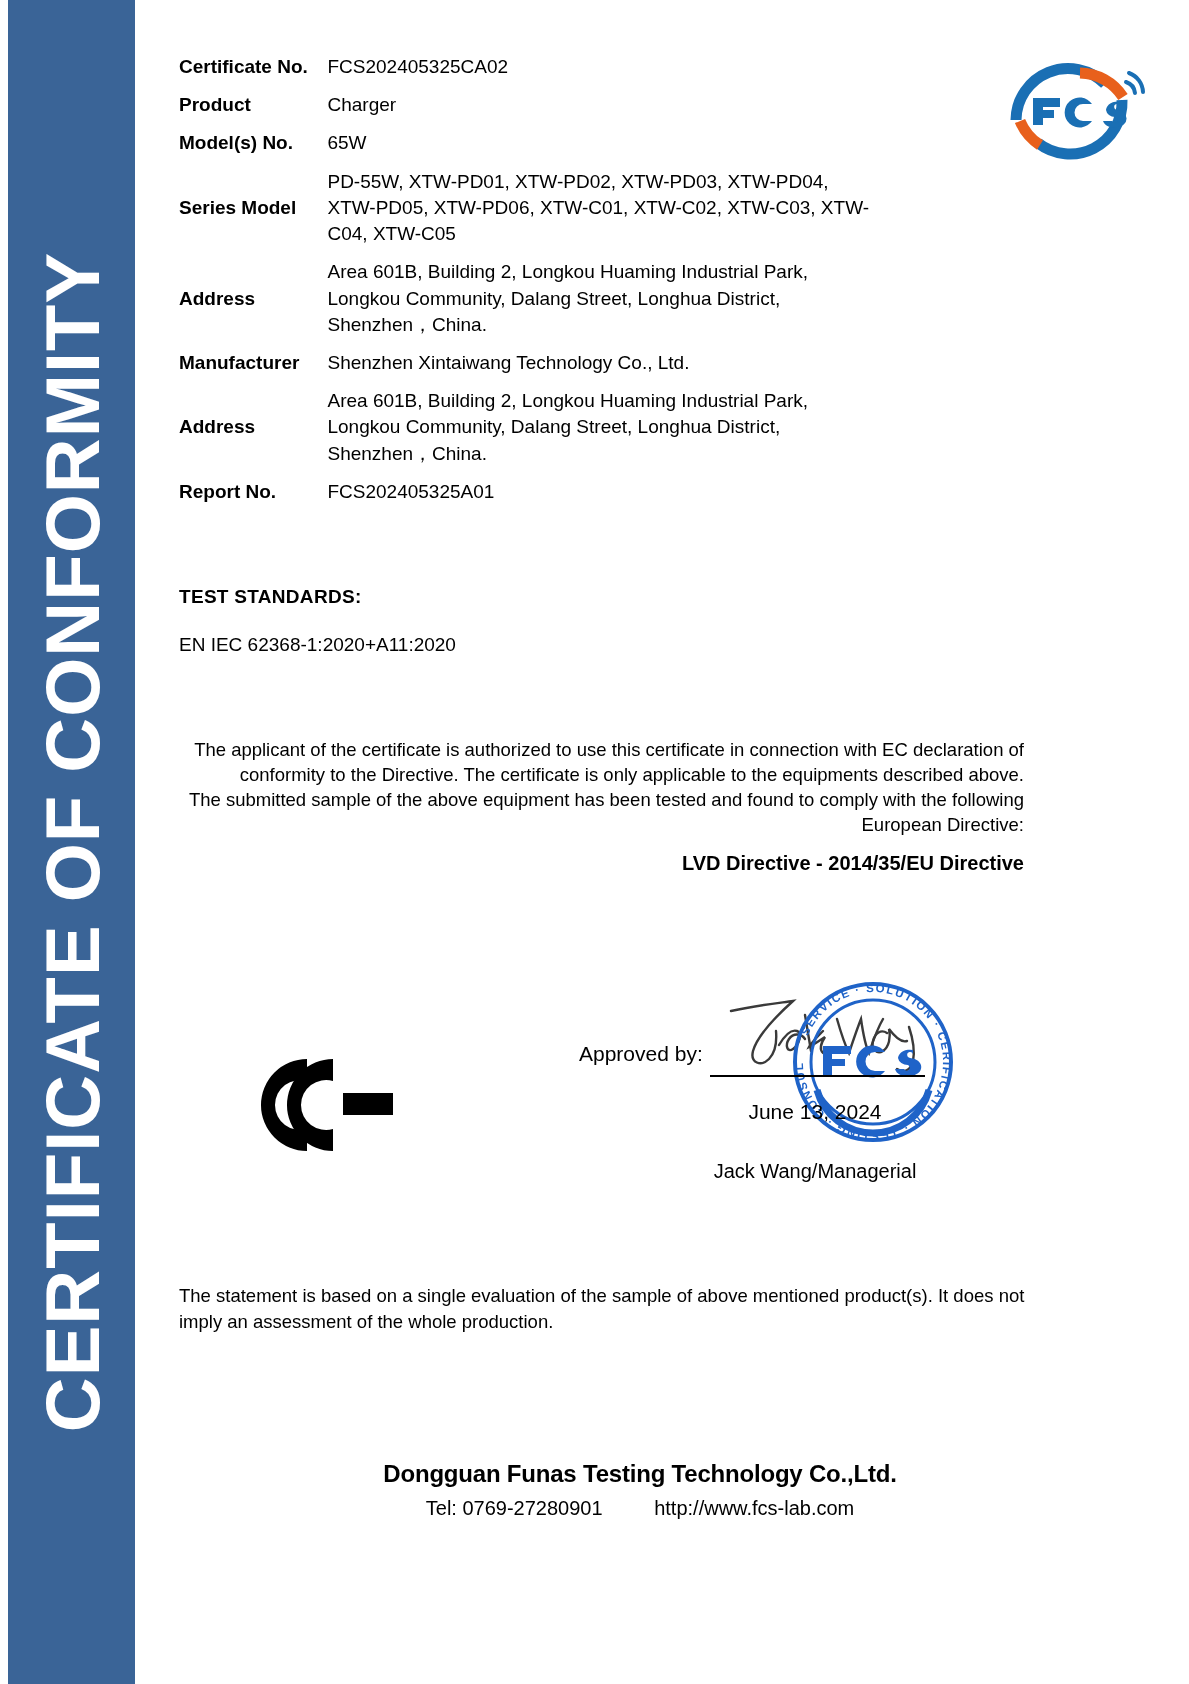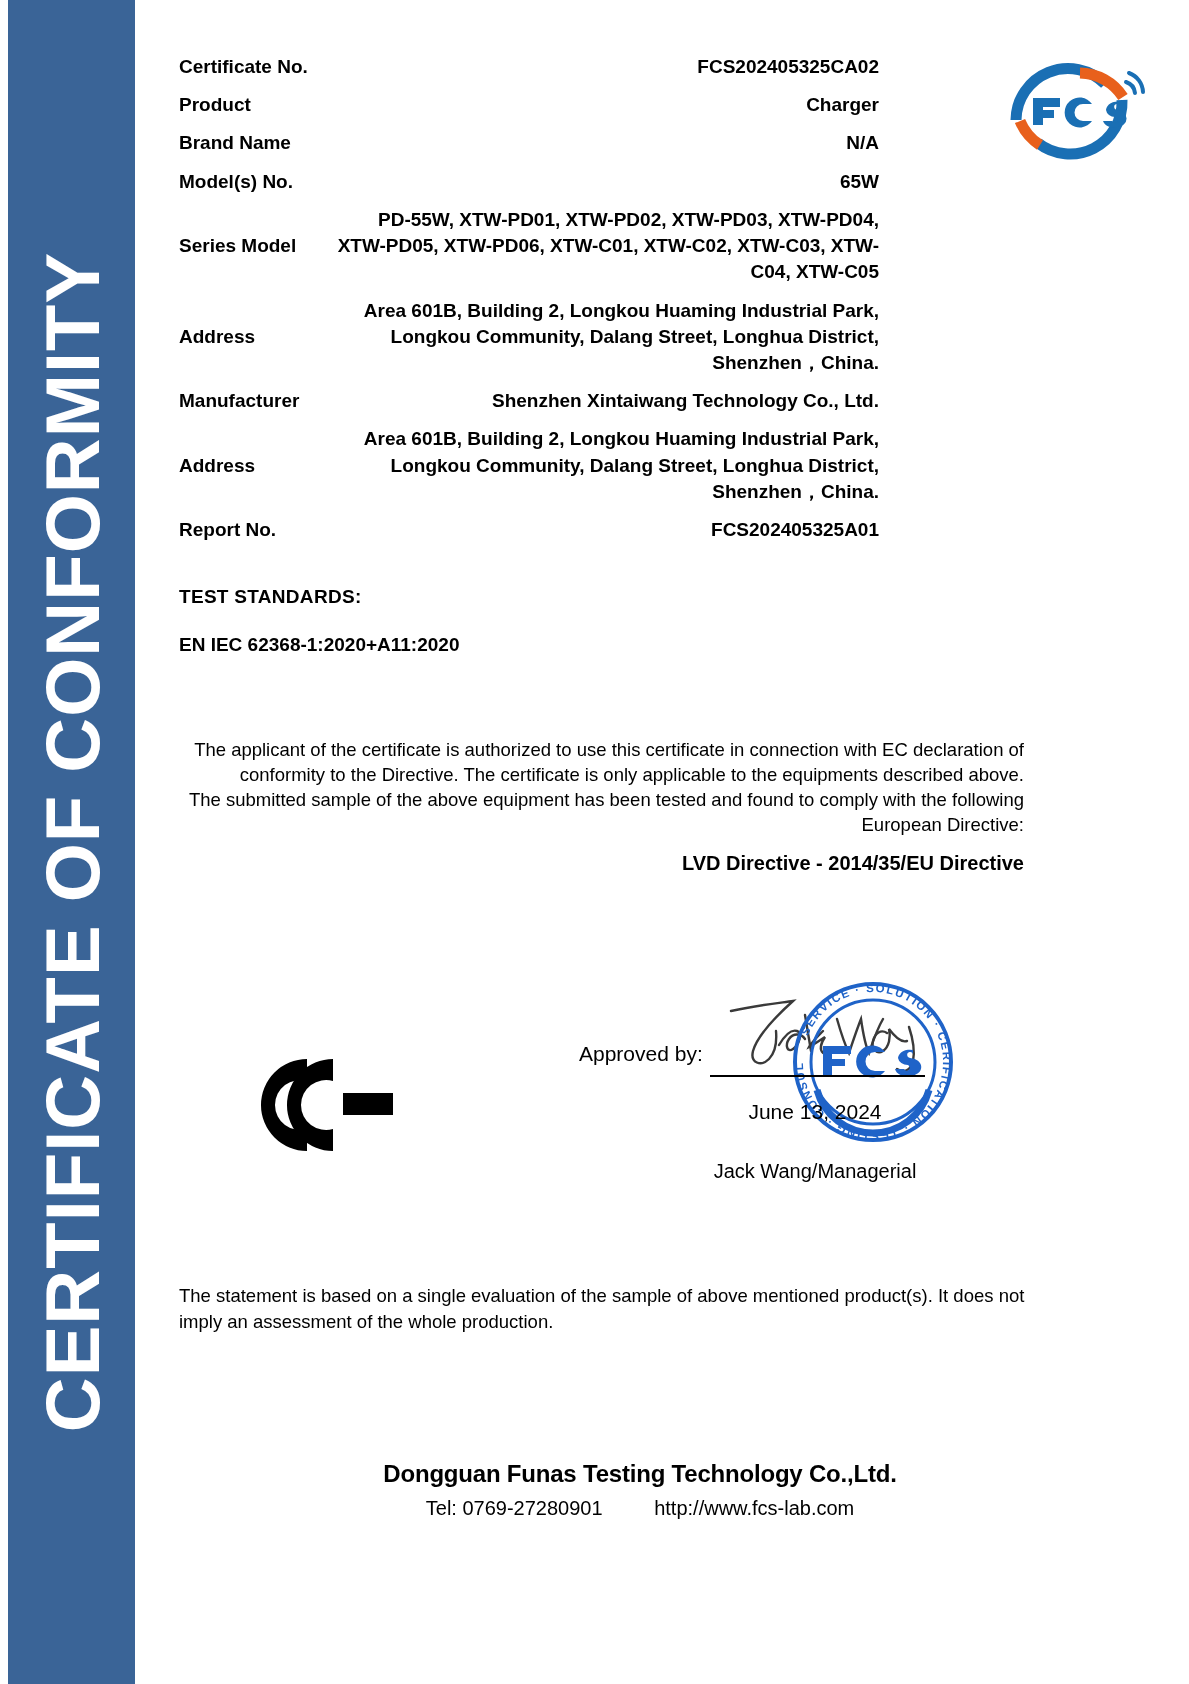--- a/index.html
+++ b/index.html
@@ -74,42 +74,40 @@
     font-size: 19px;
     line-height: 1.38;
   }
   .info-table td.label {
     width: 152px;
     font-weight: bold;
     white-space: nowrap;
     padding-right: 6px;
   }
   .info-table td.value {
-    font-weight: bold;
-    text-align: right;
+    font-weight: normal;
   }
   td.value.wide {
     width: 810px;
   }
 
   
   .test-standards-title {
     position: absolute;
     left: 44px;
     top: 586px;
     font-size: 19px;
     font-weight: bold;
     letter-spacing: 0.3px;
   }
   .test-standards-value {
     position: absolute;
     left: 44px;
     top: 634px;
     font-size: 19px;
-    font-weight: bold;
   }
 
   .statement-block {
     position: absolute;
     left: 44px;
     top: 738px;
     width: 845px;
     font-size: 18.5px;
     line-height: 1.35;
   }
@@ -252,24 +250,20 @@
 
     <table class="info-table">
       <tbody>
         <tr>
           <td class="label">Certificate No.</td>
           <td class="value wide">FCS202405325CA02</td>
         </tr>
         <tr>
           <td class="label">Product</td>
           <td class="value wide">Charger</td>
-        </tr>
-        <tr>
-          <td class="label">Brand Name</td>
-          <td class="value wide">N/A</td>
         </tr>
         <tr>
           <td class="label">Model(s) No.</td>
           <td class="value wide">65W</td>
         </tr>
         <tr>
           <td class="label">Series Model</td>
           <td class="value wide">PD-55W, XTW-PD01, XTW-PD02, XTW-PD03, XTW-PD04, XTW-PD05, XTW-PD06, XTW-C01, XTW-C02, XTW-C03, XTW-C04, XTW-C05</td>
         </tr>
         <tr>

